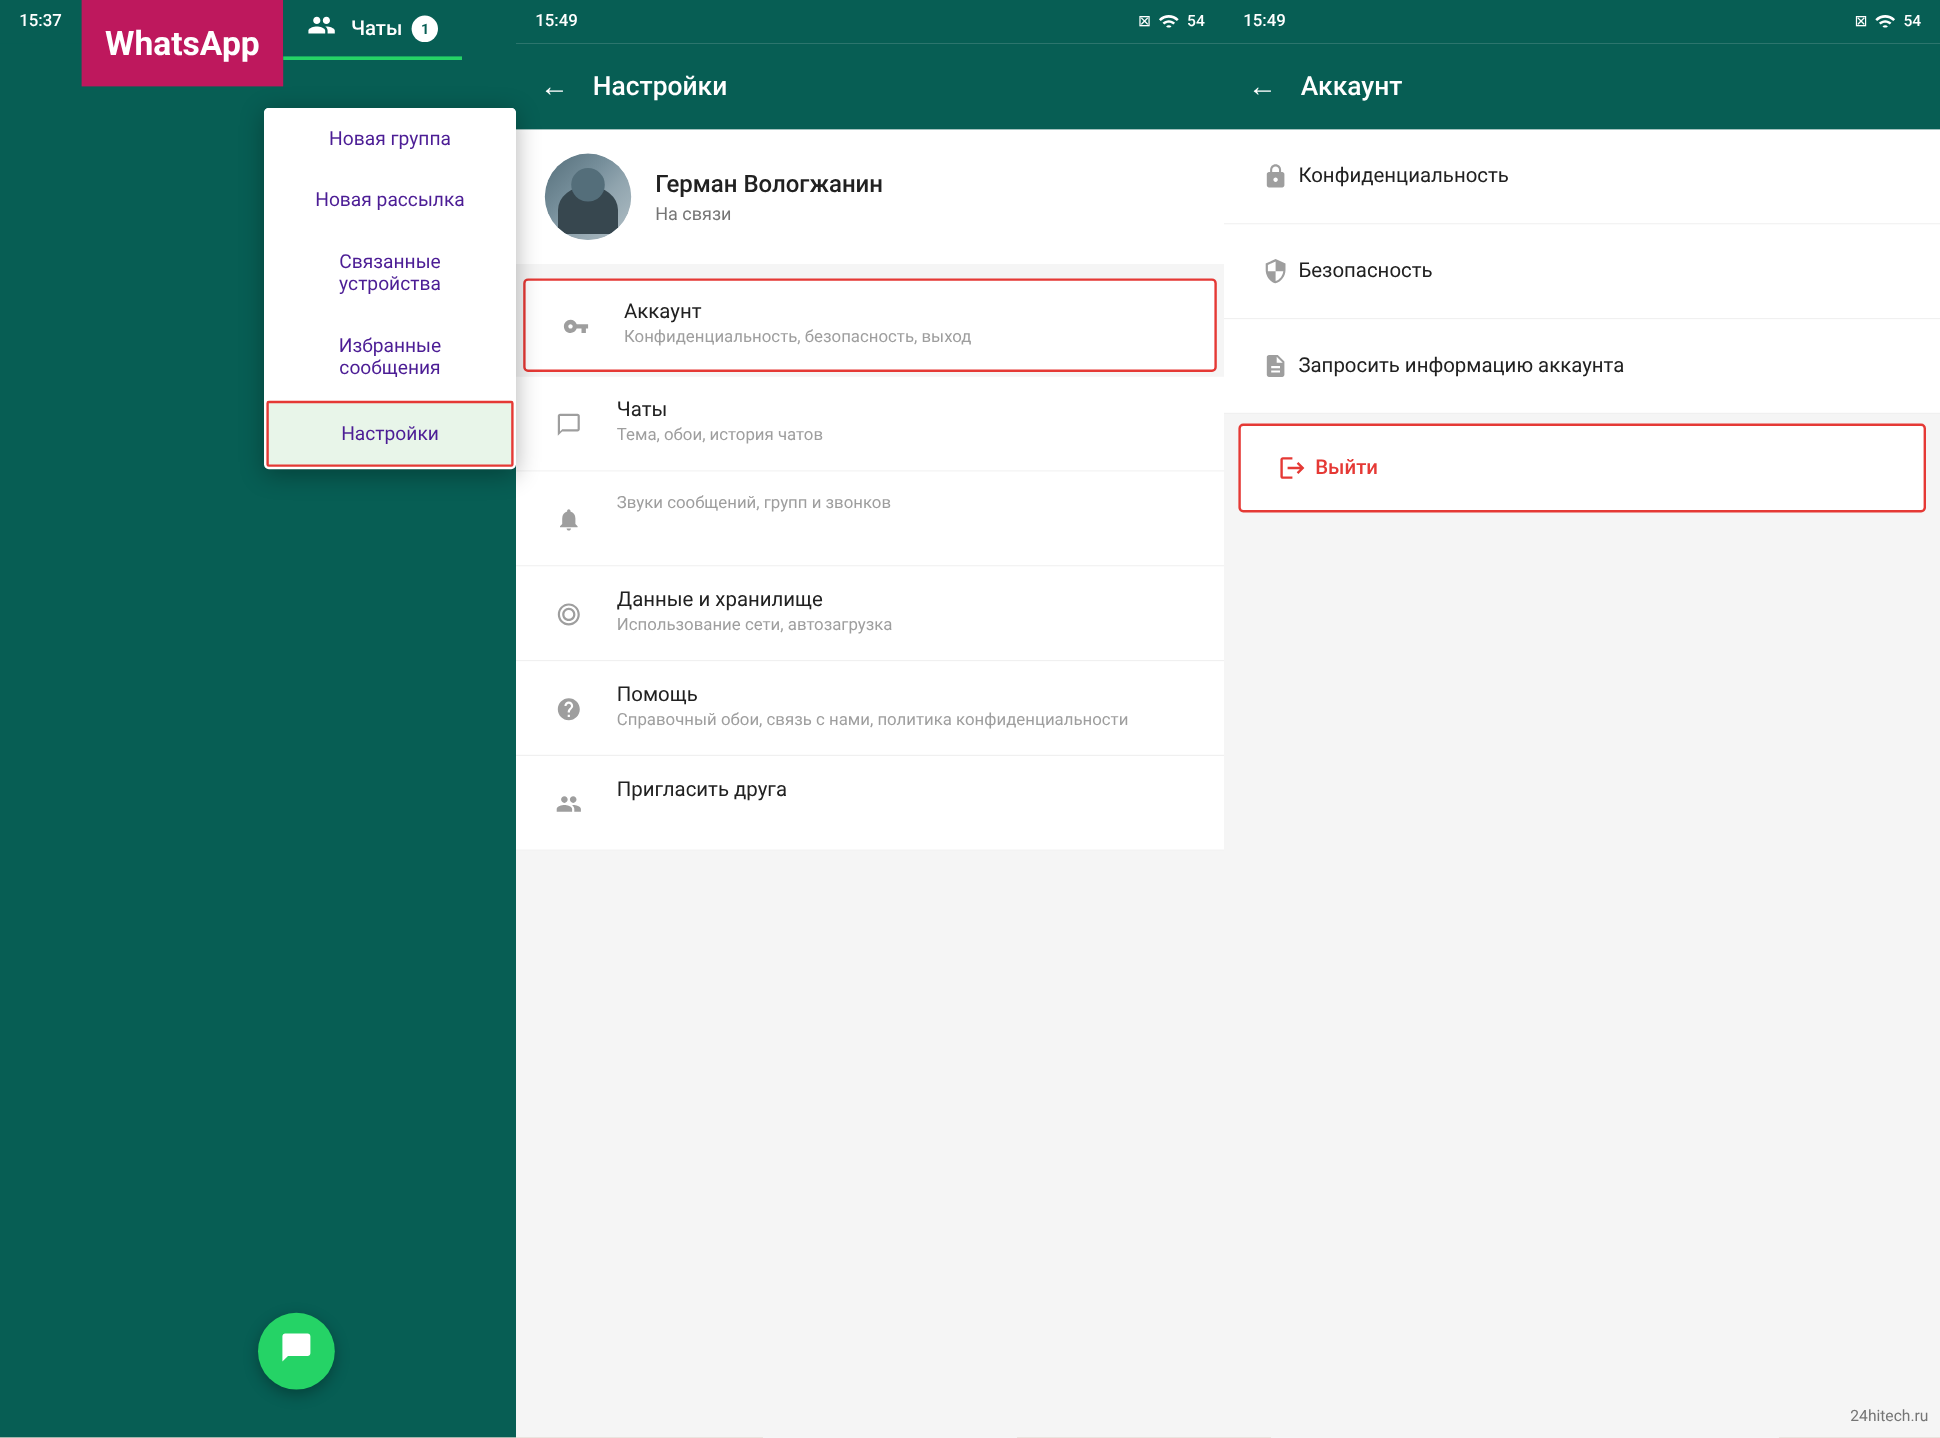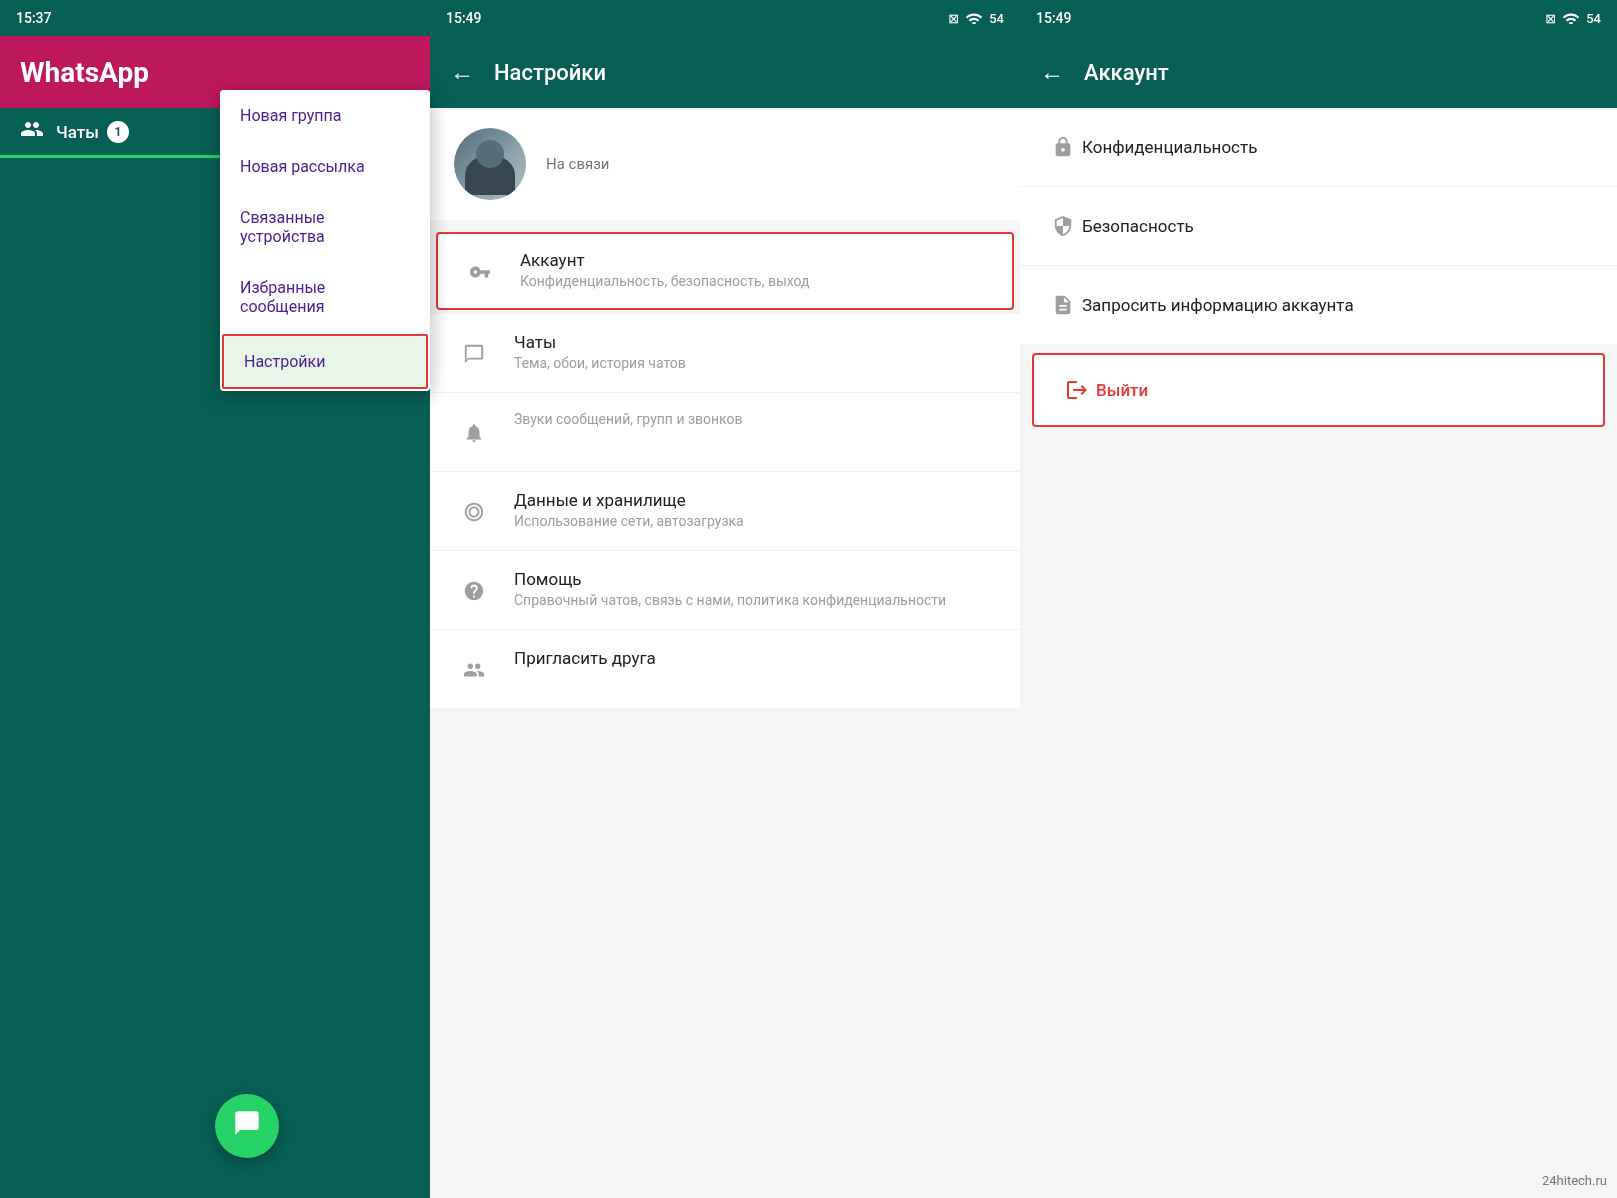--- a/index.html
+++ b/index.html
@@ -13,21 +13,21 @@
     }
 
     
     .left-panel {
       position: absolute;
       left: 0; top: 0;
       width: 430px;
       height: 1198px;
       background: #075e54;
       display: flex;
-      flex-direction: column;
+      text-align: center;
     }
 
     .status-bar-left {
       height: 36px;
       background: #075e54;
       display: flex;
       align-items: center;
       padding: 0 16px;
       color: white;
       font-size: 14px;
@@ -444,20 +444,21 @@
   <div class="settings-header">
     <span class="back-arrow">←</span>
     <span class="settings-title">Настройки</span>
   </div>
 
   <div class="profile-section">
     <div class="avatar">
       <div class="avatar-img"></div>
     </div>
     <div class="profile-info">
+      <div class="profile-name">Герман Вологжанин</div>
       <div class="profile-status">На связи</div>
     </div>
   </div>
 
   <div class="settings-item highlighted">
     <div class="settings-icon">
       <svg width="22" height="22" viewBox="0 0 24 24" fill="#9e9e9e">
         <path d="M12.65 10C11.83 7.67 9.61 6 7 6c-3.31 0-6 2.69-6 6s2.69 6 6 6c2.61 0 4.83-1.67 5.65-4H17v4h4v-4h2v-4H12.65zM7 14c-1.1 0-2-.9-2-2s.9-2 2-2 2 .9 2 2-.9 2-2 2z"></path>
       </svg>
     </div>
@@ -504,21 +505,21 @@
   </div>
 
   <div class="settings-item">
     <div class="settings-icon">
       <svg width="22" height="22" viewBox="0 0 24 24" fill="#9e9e9e">
         <path d="M12 2C6.48 2 2 6.48 2 12s4.48 10 10 10 10-4.48 10-10S17.52 2 12 2zm1 17h-2v-2h2v2zm2.07-7.75l-.9.92C13.45 12.9 13 13.5 13 15h-2v-.5c0-1.1.45-2.1 1.17-2.83l1.24-1.26c.37-.36.59-.86.59-1.41 0-1.1-.9-2-2-2s-2 .9-2 2H8c0-2.21 1.79-4 4-4s4 1.79 4 4c0 .88-.36 1.68-.93 2.25z"></path>
       </svg>
     </div>
     <div class="settings-text">
       <div class="settings-item-title">Помощь</div>
-      <div class="settings-item-subtitle">Справочный чатов, связь с нами, политика конфиденциальности</div>
+      <div class="settings-item-subtitle">Справочный обои, связь с нами, политика конфиденциальности</div>
     </div>
   </div>
 
   <div class="settings-item">
     <div class="settings-icon">
       <svg width="22" height="22" viewBox="0 0 24 24" fill="#9e9e9e">
         <path d="M16 11c1.66 0 2.99-1.34 2.99-3S17.66 5 16 5c-1.66 0-3 1.34-3 3s1.34 3 3 3zm-8 0c1.66 0 2.99-1.34 2.99-3S9.66 5 8 5C6.34 5 5 6.34 5 8s1.34 3 3 3zm0 2c-2.33 0-7 1.17-7 3.5V19h14v-2.5c0-2.33-4.67-3.5-7-3.5zm8 0c-.29 0-.62.02-.97.05 1.16.84 1.97 1.97 1.97 3.45V19h6v-2.5c0-2.33-4.67-3.5-7-3.5z"></path>
       </svg>
     </div>
     <div class="settings-text">

